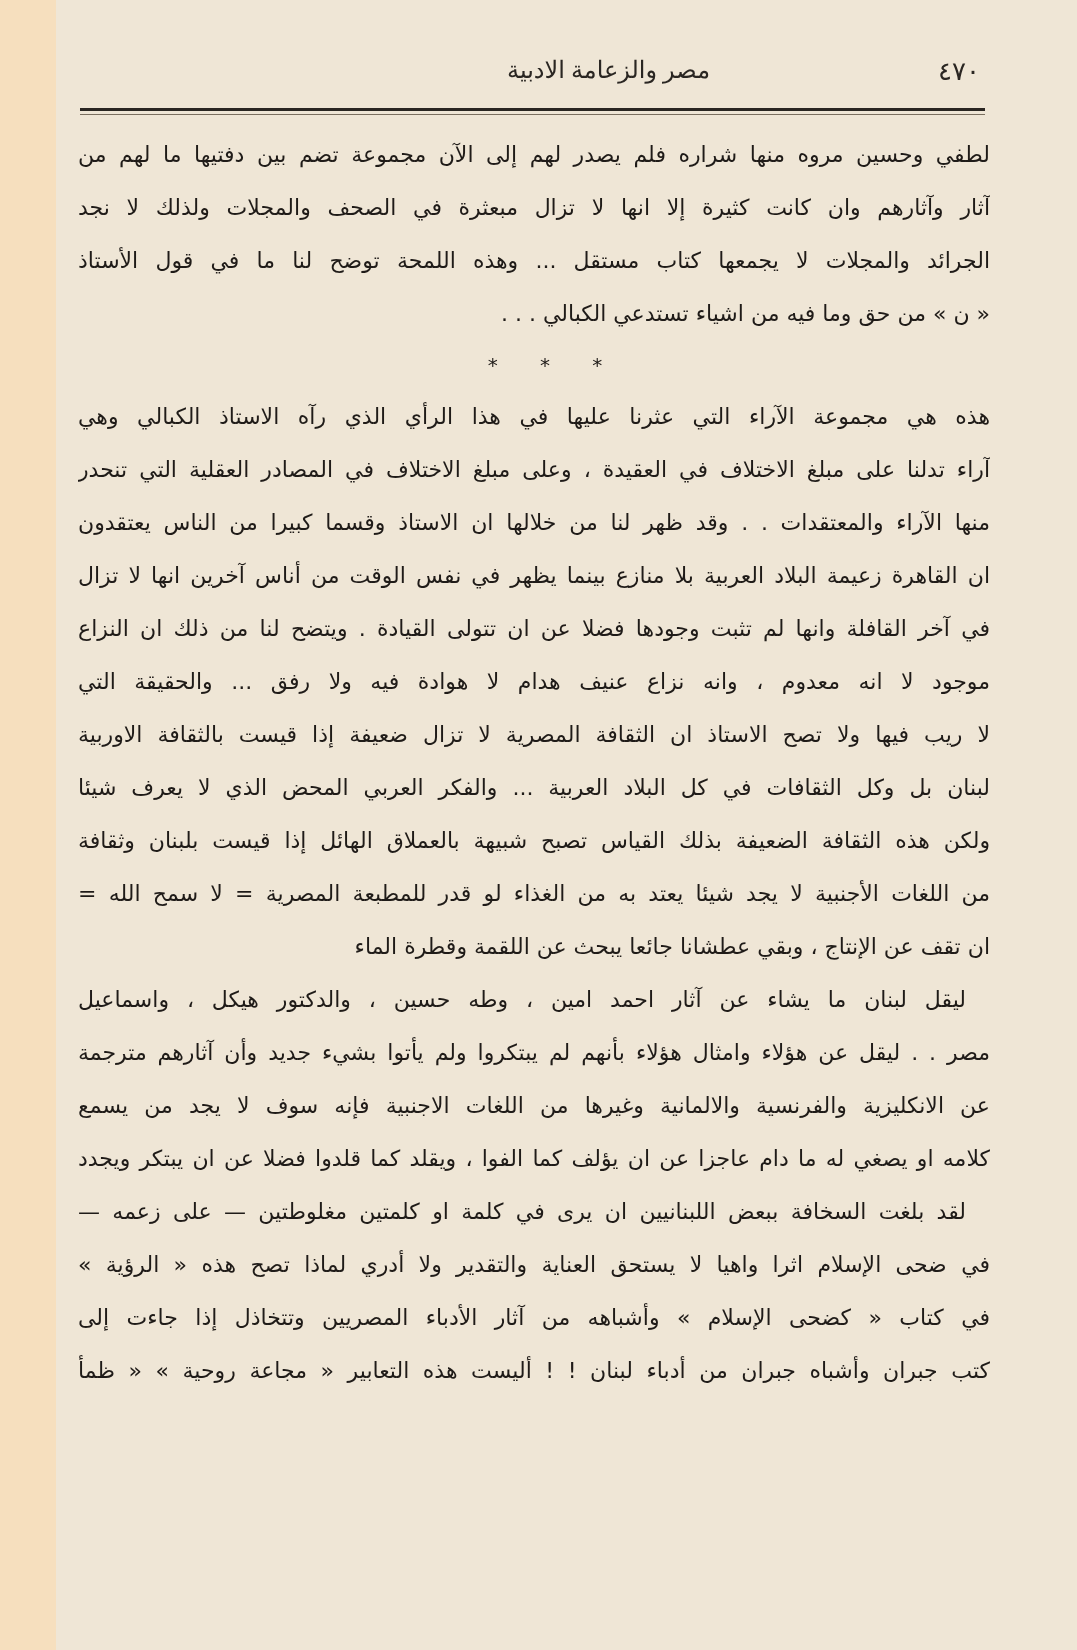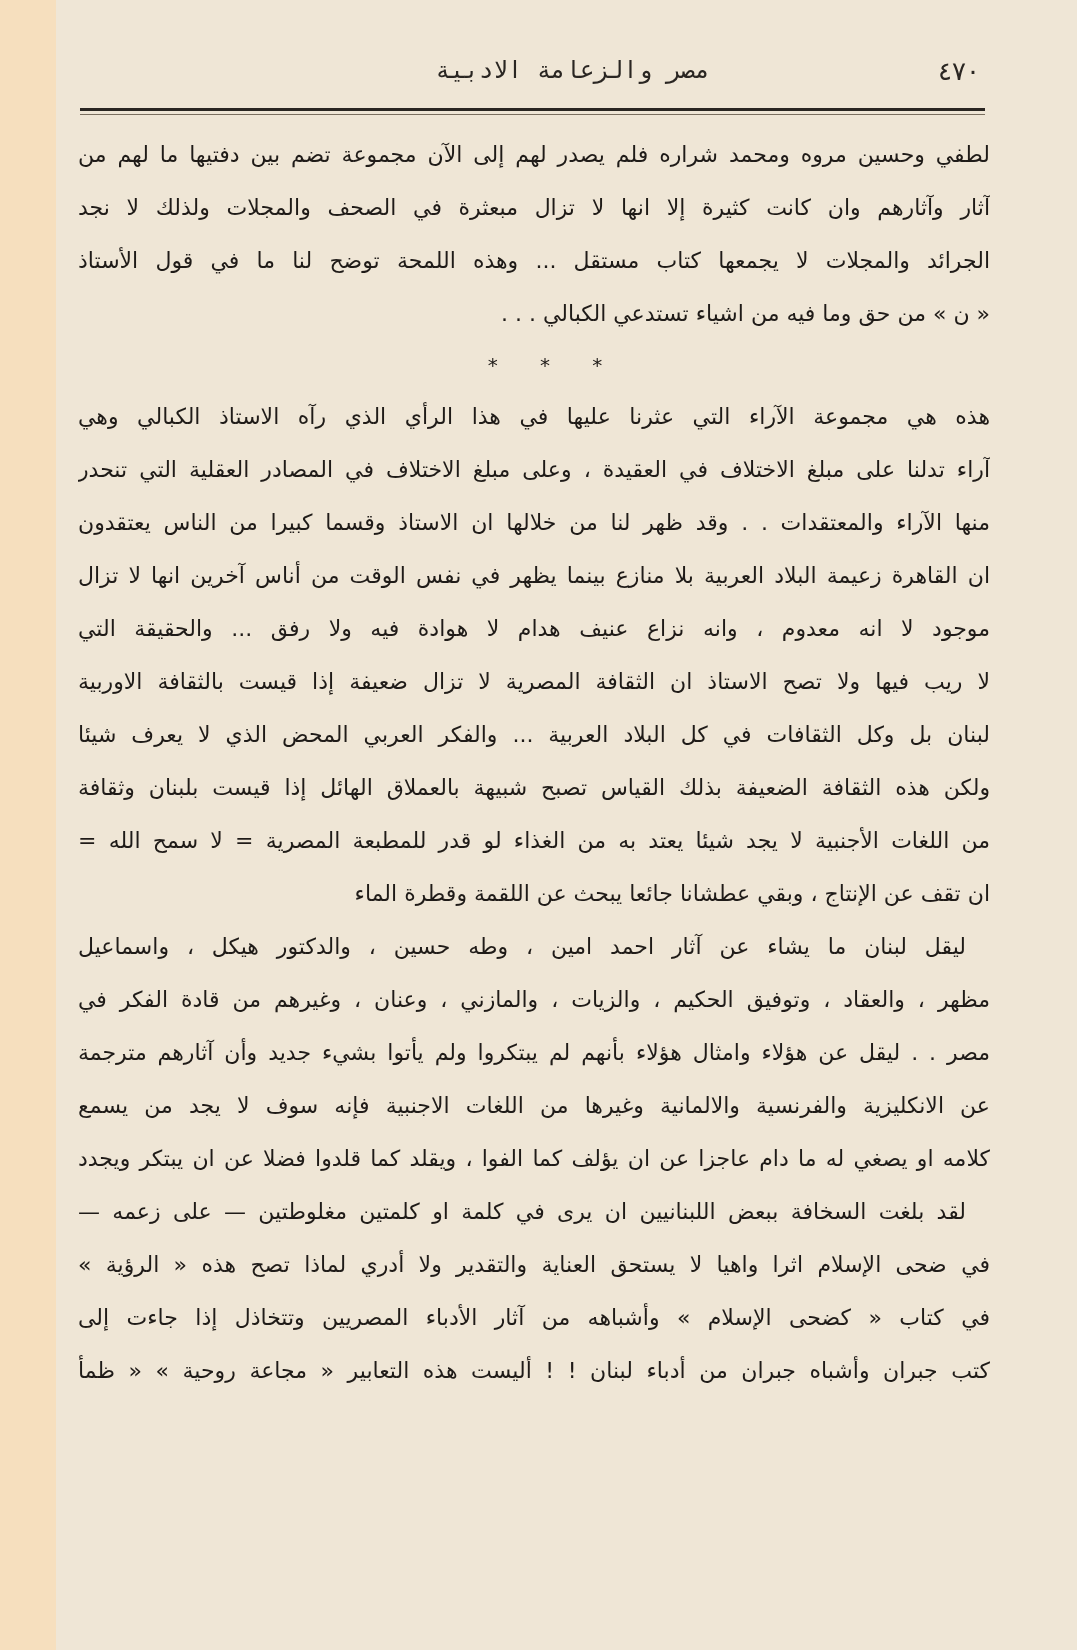--- a/index.html
+++ b/index.html
@@ -41,21 +41,21 @@
       font-size: 26px;
       color: #2a2622;
       font-family: "DejaVu Sans", sans-serif;
     }
     .running-title {
       position: absolute;
       right: 270px;
       top: 4px;
       font-size: 24px;
       color: #2a2622;
-      font-family: Liberation Mono, monospace;
+      font-family: Liberation Serif, serif;
     }
     .rule {
       position: absolute;
       left: 80px;
       top: 108px;
       width: 905px;
       height: 0;
       border-top: 3px solid #2a2622;
     }
     .rule-thin {
@@ -112,44 +112,44 @@
   <span class="page-number">٤٧٠</span>
   <span class="running-title">مصر والزعامة الادبية</span>
 </div>
 
 <div class="rule"></div>
 <div class="rule-thin"></div>
 
 <div class="body-text">
 
   <div class="paragraph">
-    <div class="line">لطفي وحسين مروه ومحمد شراره فلم يصدر لهم إلى الآن مجموعة تضم بين دفتيها ما لهم من</div>
+    <div class="line">لطفي وحسين مروه منها شراره فلم يصدر لهم إلى الآن مجموعة تضم بين دفتيها ما لهم من</div>
     <div class="line">آثار وآثارهم وان كانت كثيرة إلا انها لا تزال مبعثرة في الصحف والمجلات ولذلك لا نجد</div>
     <div class="line">الجرائد والمجلات لا يجمعها كتاب مستقل ... وهذه اللمحة توضح لنا ما في قول الأستاذ</div>
     <div class="line last">« ن » من حق وما فيه من اشياء تستدعي الكبالي . . .</div>
   </div>
 
   <div class="stars">* * *</div>
 
   <div class="paragraph">
     <div class="line">هذه هي مجموعة الآراء التي عثرنا عليها في هذا الرأي الذي رآه الاستاذ الكبالي وهي</div>
     <div class="line">آراء تدلنا على مبلغ الاختلاف في العقيدة ، وعلى مبلغ الاختلاف في المصادر العقلية التي تنحدر</div>
     <div class="line">منها الآراء والمعتقدات . . وقد ظهر لنا من خلالها ان الاستاذ وقسما كبيرا من الناس يعتقدون</div>
     <div class="line">ان القاهرة زعيمة البلاد العربية بلا منازع بينما يظهر في نفس الوقت من أناس آخرين انها لا تزال</div>
+    <div class="line">في آخر القافلة وانها لم تثبت وجودها فضلا عن ان تتولى القيادة . ويتضح لنا من ذلك ان النزاع</div>
     <div class="line">موجود لا انه معدوم ، وانه نزاع عنيف هدام لا هوادة فيه ولا رفق ... والحقيقة التي</div>
     <div class="line">لا ريب فيها ولا تصح الاستاذ ان الثقافة المصرية لا تزال ضعيفة إذا قيست بالثقافة الاوربية</div>
     <div class="line">لبنان بل وكل الثقافات في كل البلاد العربية ... والفكر العربي المحض الذي لا يعرف شيئا</div>
     <div class="line">ولكن هذه الثقافة الضعيفة بذلك القياس تصبح شبيهة بالعملاق الهائل إذا قيست بلبنان وثقافة</div>
     <div class="line">من اللغات الأجنبية لا يجد شيئا يعتد به من الغذاء لو قدر للمطبعة المصرية = لا سمح الله =</div>
     <div class="line last">ان تقف عن الإنتاج ، وبقي عطشانا جائعا يبحث عن اللقمة وقطرة الماء</div>
   </div>
 
   <div class="paragraph">
     <div class="line indent">ليقل لبنان ما يشاء عن آثار احمد امين ، وطه حسين ، والدكتور هيكل ، واسماعيل</div>
-    <div class="line">مظهر ، والعقاد ، وتوفيق الحكيم ، والزيات ، والمازني ، وعنان ، وغيرهم من قادة الفكر في</div>
     <div class="line">مصر . . ليقل عن هؤلاء وامثال هؤلاء بأنهم لم يبتكروا ولم يأتوا بشيء جديد وأن آثارهم مترجمة</div>
     <div class="line">عن الانكليزية والفرنسية والالمانية وغيرها من اللغات الاجنبية فإنه سوف لا يجد من يسمع</div>
     <div class="line">كلامه او يصغي له ما دام عاجزا عن ان يؤلف كما الفوا ، ويقلد كما قلدوا فضلا عن ان يبتكر ويجدد</div>
   </div>
 
   <div class="paragraph">
     <div class="line indent">لقد بلغت السخافة ببعض اللبنانيين ان يرى في كلمة او كلمتين مغلوطتين — على زعمه —</div>
     <div class="line">في ضحى الإسلام اثرا واهيا لا يستحق العناية والتقدير ولا أدري لماذا تصح هذه « الرؤية »</div>
     <div class="line">في كتاب « كضحى الإسلام » وأشباهه من آثار الأدباء المصريين وتتخاذل إذا جاءت إلى</div>
     <div class="line">كتب جبران وأشباه جبران من أدباء لبنان ! ! أليست هذه التعابير « مجاعة روحية » « ظمأ</div>

